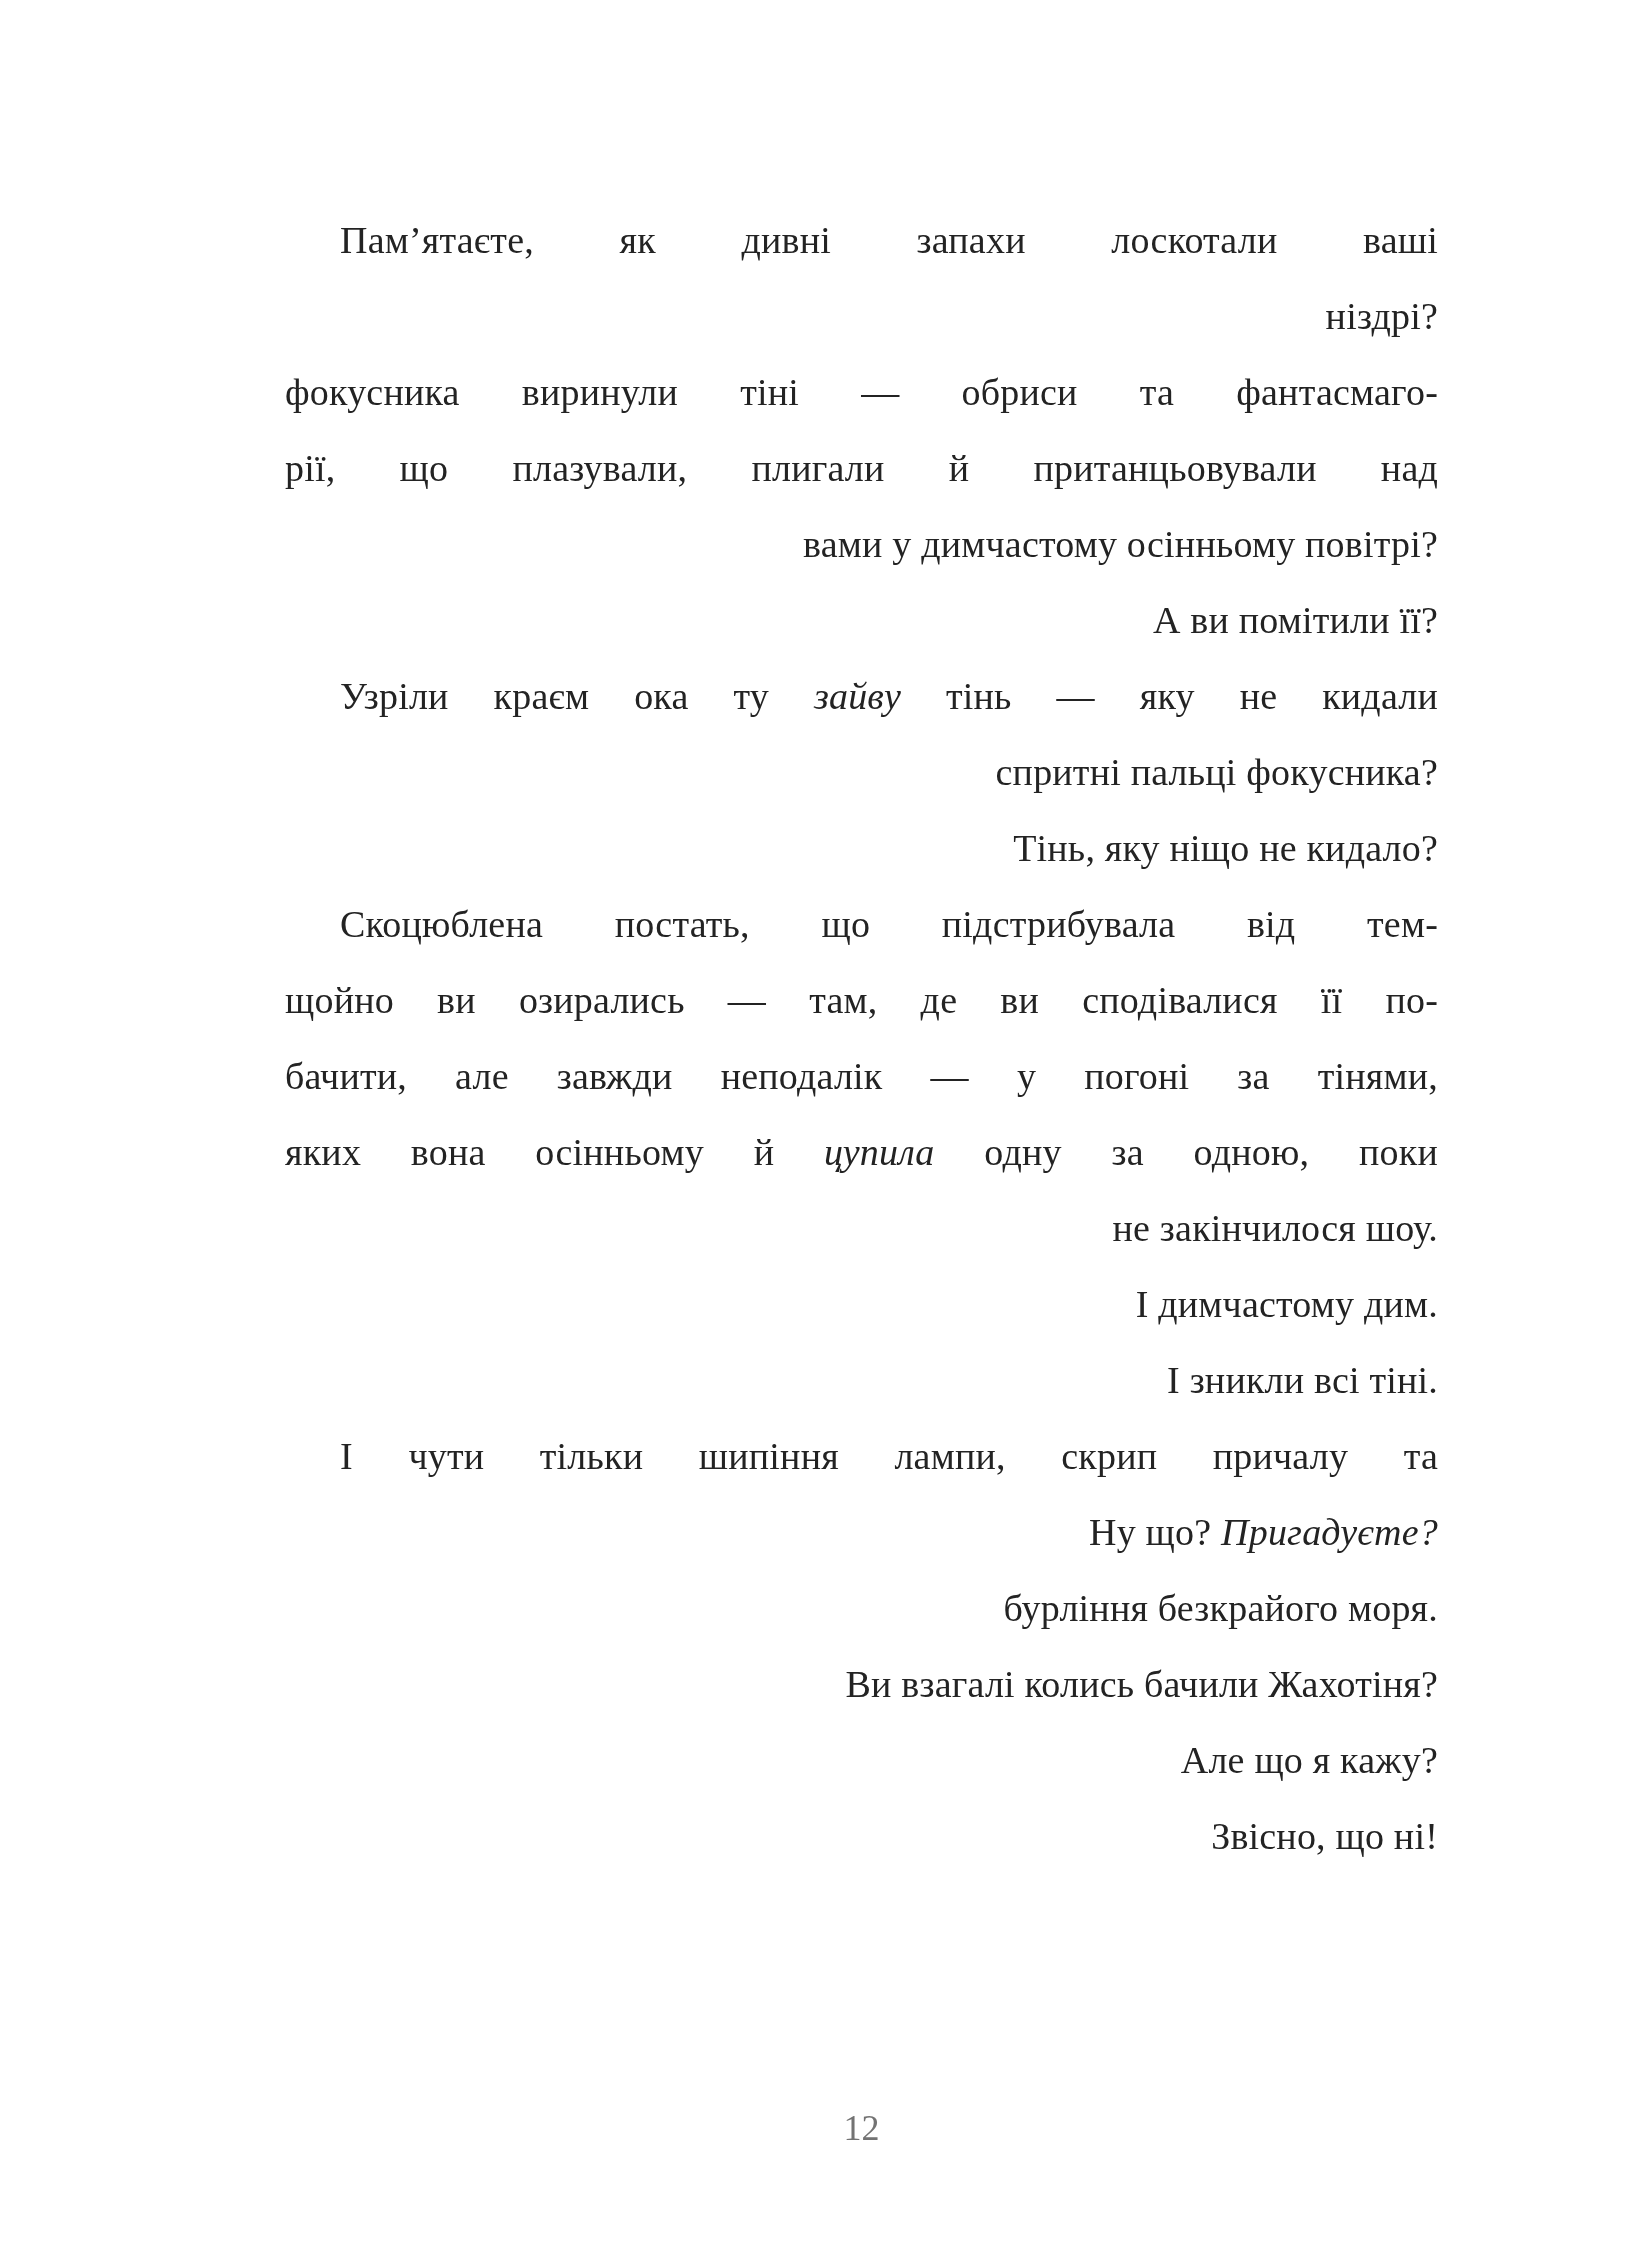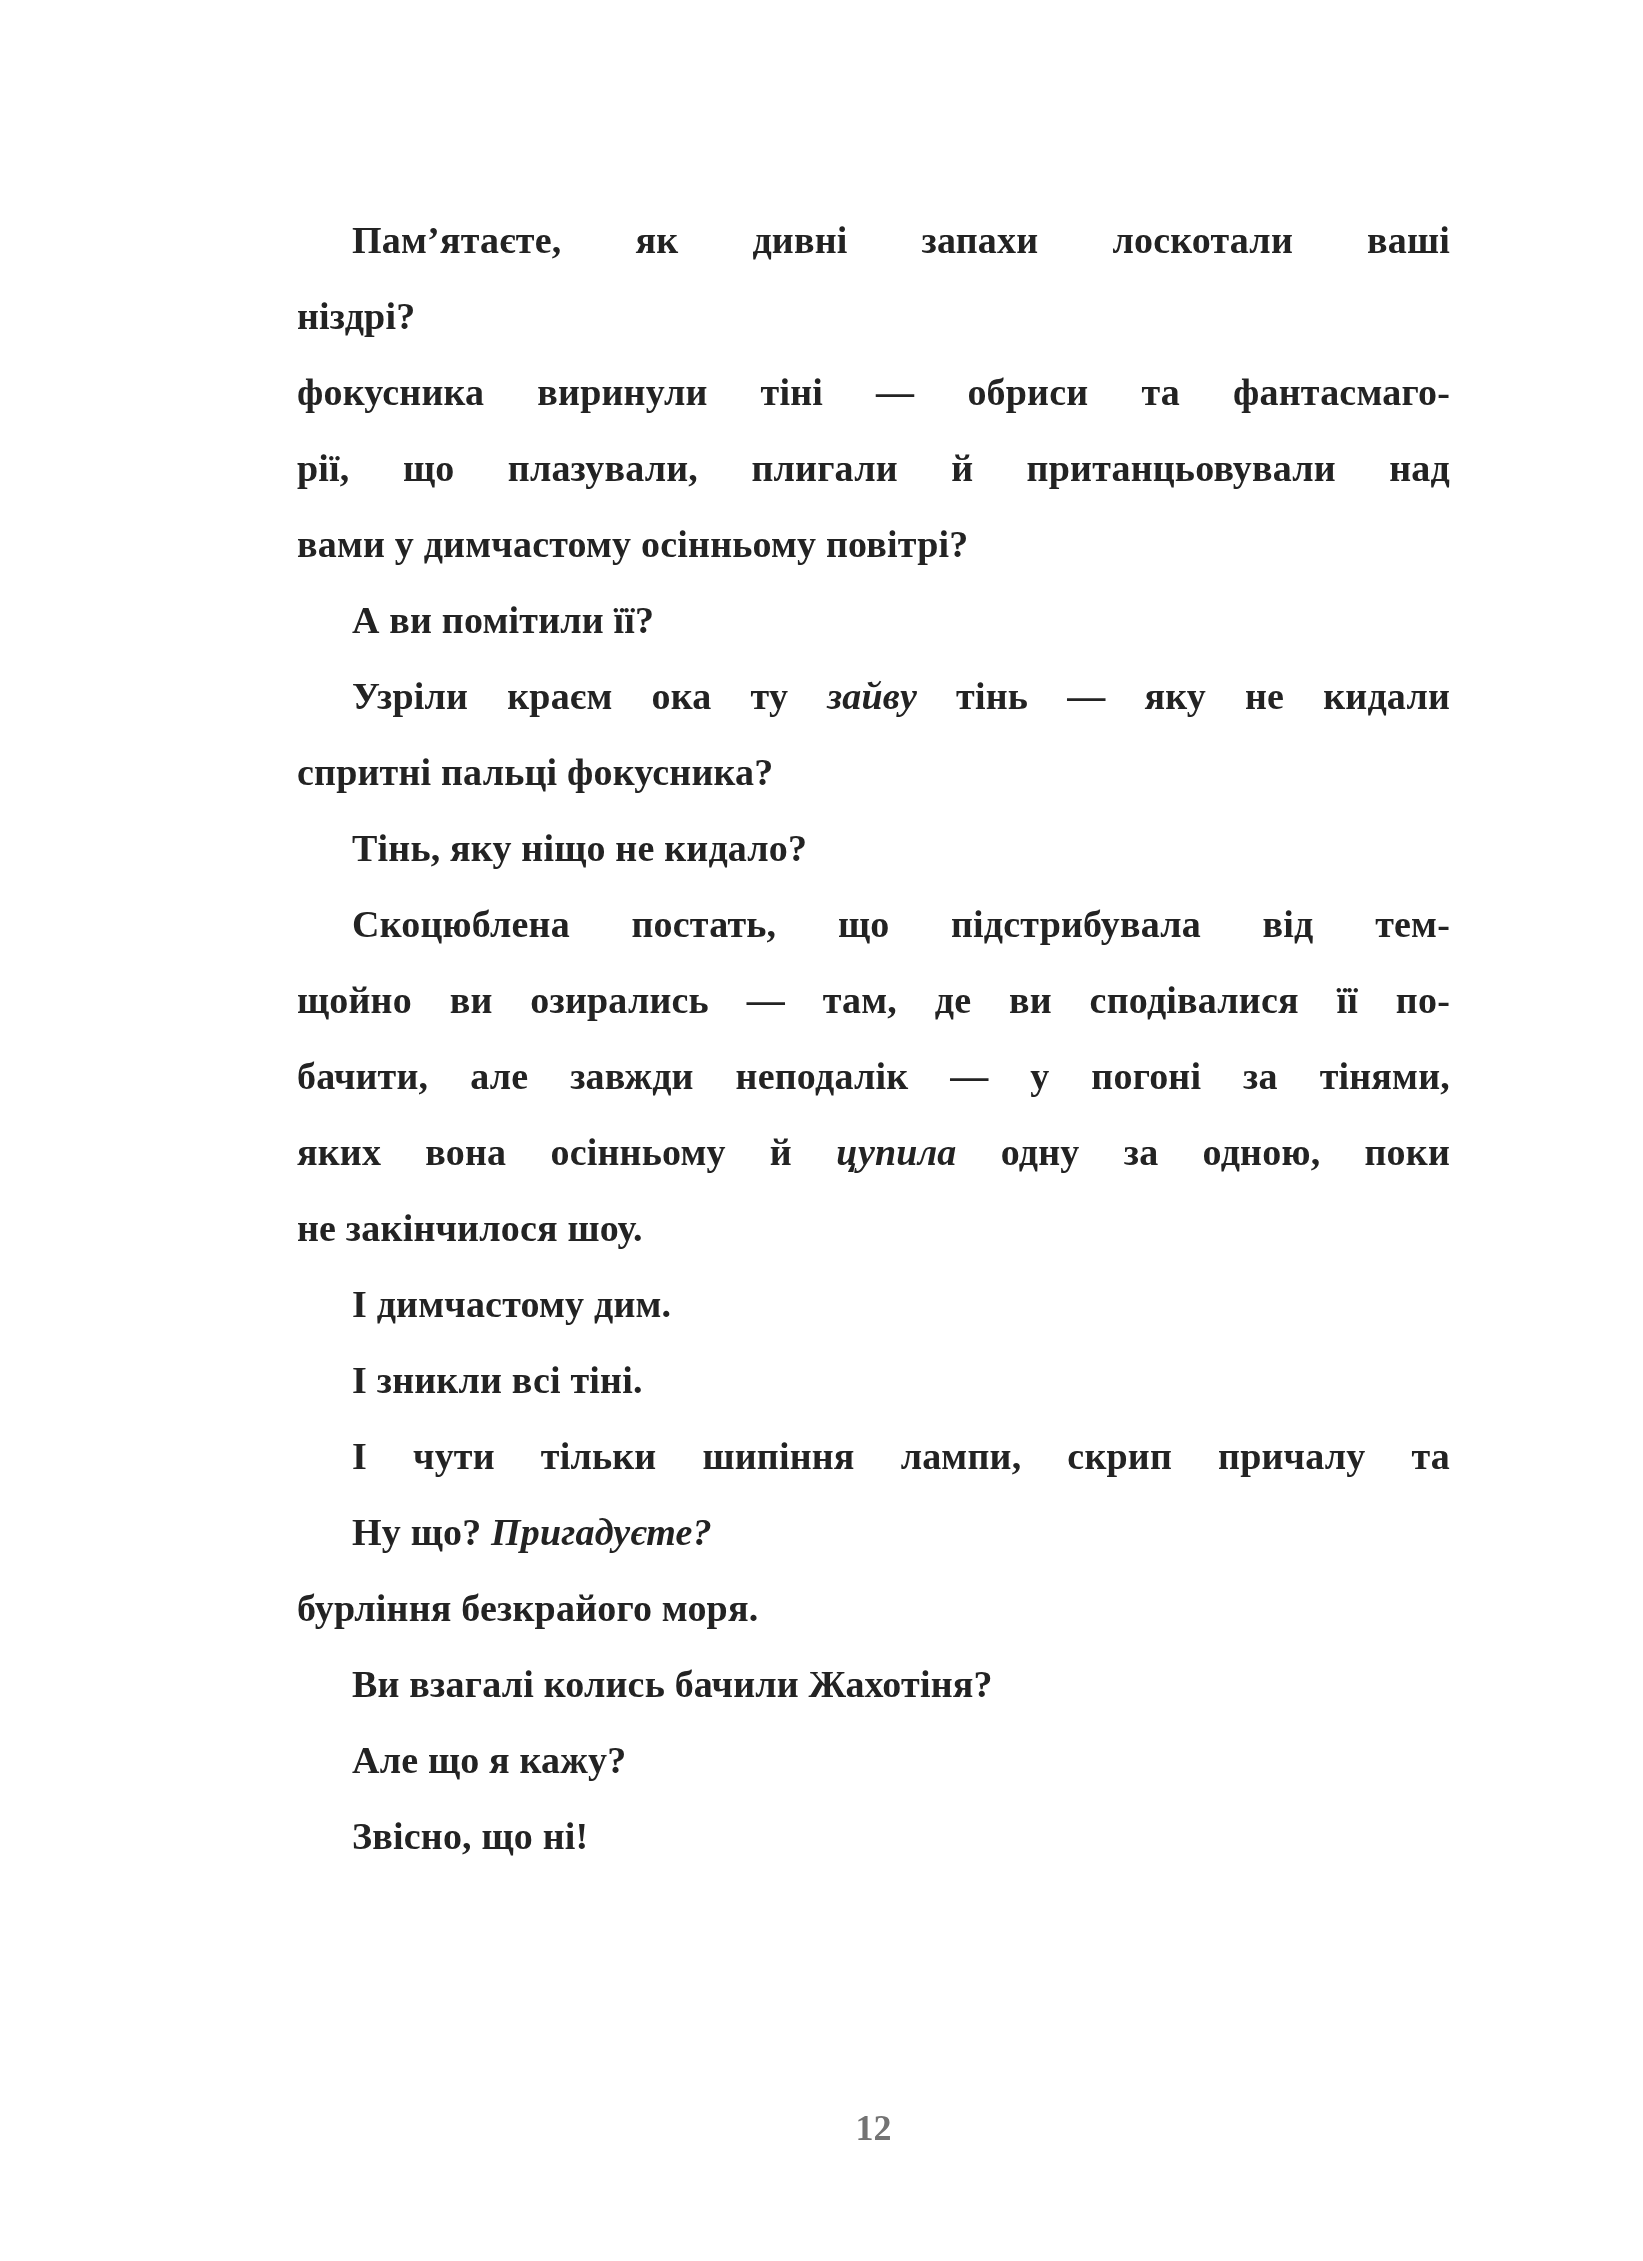--- a/index.html
+++ b/index.html
@@ -10,39 +10,38 @@
   body {
     width: 1643px;
     height: 2261px;
     position: relative;
     font-family: "Liberation Serif", "DejaVu Serif", serif;
     color: #232323;
     overflow: hidden;
   }
   .page {
     position: absolute;
-    left: 12px;
+    left: 0;
     top: 0;
     width: 1326px;
     height: 2261px;
     background: #ffffff;
-    font-weight: bold;
   }
   .text-column {
     position: absolute;
     left: 285px;
     top: 202px;
     width: 1153px;
   }
   .line {
     font-size: 38px;
     line-height: 76px;
     height: 76px;
     white-space: nowrap;
-    text-align: left;
+    text-align: right;
     letter-spacing: 0.2px;
   }
   
   .line.fill {
     white-space: normal;
     text-align: justify;
     text-align-last: justify;
   }
   .line.indent {
     padding-left: 55px;

